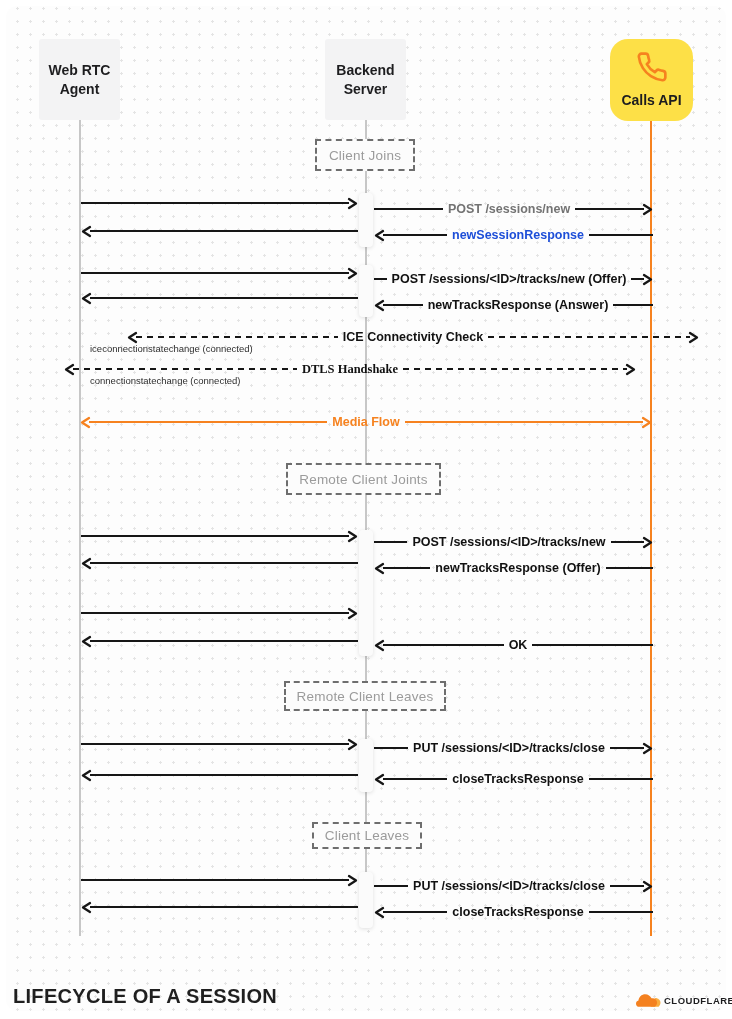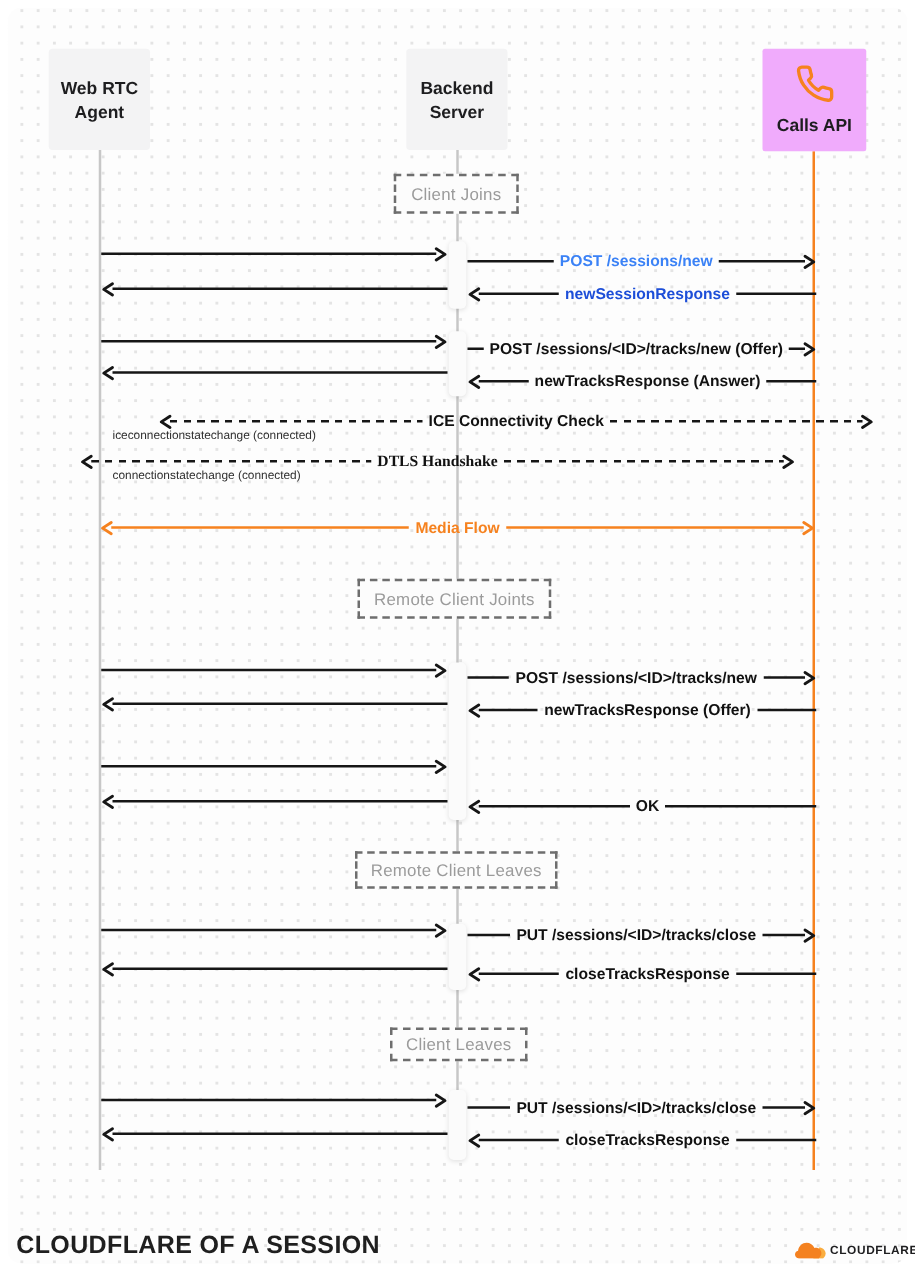--- a/index.html
+++ b/index.html
@@ -13,21 +13,21 @@
     background-color:#FDFDFD;
     background-image:radial-gradient(circle,#E4E4E4 1.1px,transparent 1.4px);
     background-size:13px 13px;background-position:5px 9px;
   }
   .actor-box{
     position:absolute;display:flex;flex-direction:column;align-items:center;justify-content:center;
     font-weight:700;font-size:14px;line-height:1.32;color:#1d1d1f;text-align:center;
     border-radius:3px;z-index:5;
   }
   .actor-box.gray{background:#F3F3F4}
-  .actor-box.cream{background:#f0abfc;border-radius:2px}
+  .actor-box.cream{background:#fde047;border-radius:18px}
   .phone{display:block;height:34px;margin-bottom:6px}
   .lifeline{position:absolute;z-index:1}
   .lifeline.gray{width:2px;background:#C7C7C7}
   .lifeline.orange{width:2.5px;background:#F6821F}
   .activation{
     position:absolute;width:14px;background:#FBFBFB;border-radius:4px;
     box-shadow:0 1px 4px rgba(0,0,0,0.12);z-index:2;
   }
   .phase{
     position:absolute;z-index:4;display:flex;align-items:center;justify-content:center;
@@ -65,21 +65,21 @@
   </div>
   <div class="actor-box cream" style="left:610px;top:39px;width:83px;height:82px">
     <span class="phone">
       <svg width="32" height="32" viewBox="0 0 24 24" fill="none" stroke="#F6821F" stroke-width="2" stroke-linecap="round" stroke-linejoin="round">
         <path d="M22 16.92v3a2 2 0 0 1-2.18 2 19.79 19.79 0 0 1-8.63-3.07 19.5 19.5 0 0 1-6-6 19.79 19.79 0 0 1-3.07-8.67A2 2 0 0 1 4.11 2h3a2 2 0 0 1 2 1.72 12.84 12.84 0 0 0 .7 2.81 2 2 0 0 1-.45 2.11L8.09 9.91a16 16 0 0 0 6 6l1.27-1.27a2 2 0 0 1 2.11-.45 12.84 12.84 0 0 0 2.81.7A2 2 0 0 1 22 16.92z"></path>
       </svg>
     </span>
     <span>Calls API</span>
   </div>
 
-  <div class="title">CLOUDFLARE OF A SESSION</div>
+  <div class="title">LIFECYCLE OF A SESSION</div>
   <div class="brand">
     <span style="display:flex;align-items:center">
       <svg width="25" height="14" viewBox="0 0 48 26">
         <path fill="#FAAD3F" d="M37 9c5.5 0 10 4.2 10 9 0 3-1.2 5.6-3.2 7.4l-.7.6H28l9-17z"></path>
         <path fill="#F48120" d="M31 26H6c-3.3 0-6-2.7-6-6 0-2.9 2-5.3 4.7-5.9C5.6 7.2 11.1 2 17.8 2c5.3 0 9.9 3.2 12 7.8.8-.2 1.6-.3 2.4-.3 4.6 0 8.3 3.7 8.3 8.3 0 1.5-.4 2.9-1.1 4.1L36.6 26H31z"></path>
       </svg>
     </span>
     <span class="brand-text">CLOUDFLARE</span>
   </div>
 <div class="lifeline gray" style="left: 79px; top: 120px; height: 816px;"></div>
@@ -97,21 +97,21 @@
     <div class="mrow" style="left: 81px; width: 277px; top: 196px;">
       <span class="mline" style="background: rgb(22, 22, 22);"></span>
       <span class="chev right">
         <svg width="12" height="13" viewBox="0 0 12 13">
           <polyline points="3,2 10,6.5 3,11" fill="none" stroke="#161616" stroke-width="2.3" stroke-linecap="round" stroke-linejoin="round"></polyline>
         </svg>
       </span>
     </div>
     <div class="mrow" style="left: 374px; width: 279px; top: 202px;">
       <span class="mline" style="background: rgb(22, 22, 22);"></span>
-      <span class="mlabel" style="color: #3b82f6;">POST /sessions/new</span>
+      <span class="mlabel" style="color: #737373;">POST /sessions/new</span>
       <span class="mline" style="background: rgb(22, 22, 22);"></span>
       <span class="chev right">
         <svg width="12" height="13" viewBox="0 0 12 13">
           <polyline points="3,2 10,6.5 3,11" fill="none" stroke="#161616" stroke-width="2.3" stroke-linecap="round" stroke-linejoin="round"></polyline>
         </svg>
       </span>
     </div>
     <div class="mrow" style="left: 374px; width: 279px; top: 228px;">
       <span class="chev left">
         <svg width="12" height="13" viewBox="0 0 12 13">

